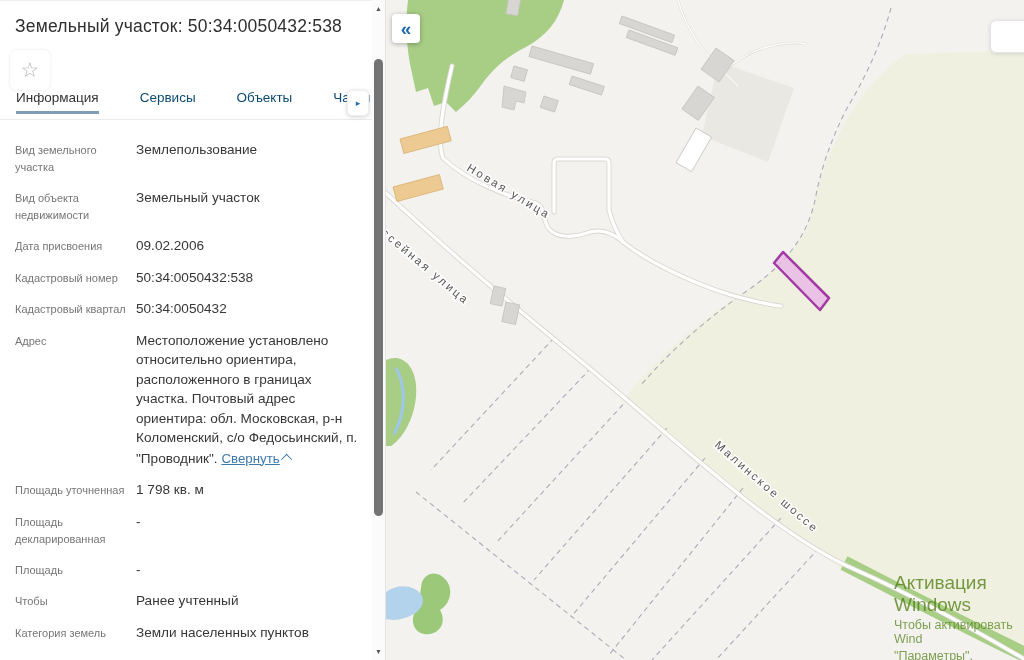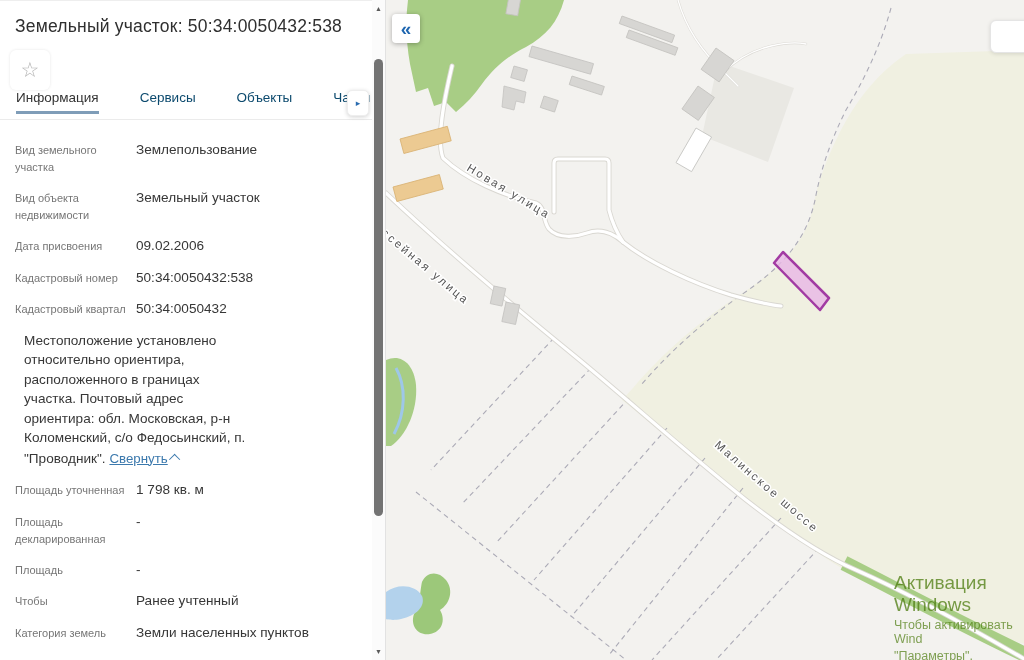--- a/index.html
+++ b/index.html
@@ -80,20 +80,21 @@
       </div>
       <div class="row">
         <div class="lab">Кадастровый номер</div>
         <div class="val">50:34:0050432:538</div>
       </div>
       <div class="row">
         <div class="lab">Кадастровый квартал</div>
         <div class="val">50:34:0050432</div>
       </div>
       <div class="row">
+        <div class="lab">Адрес</div>
         <div class="val">
           <span>Местоположение установлено относительно ориентира, расположенного в границах участка. Почтовый адрес ориентира: обл. Московская, р-н Коломенский, с/о Федосьинский, п. "Проводник".</span>
           <a class="collapse-link">
               <span>Свернуть</span>
               <span class="caret-up"></span>
             </a>
         </div>
       </div>
       <div class="row">
         <div class="lab">Площадь уточненная</div>

